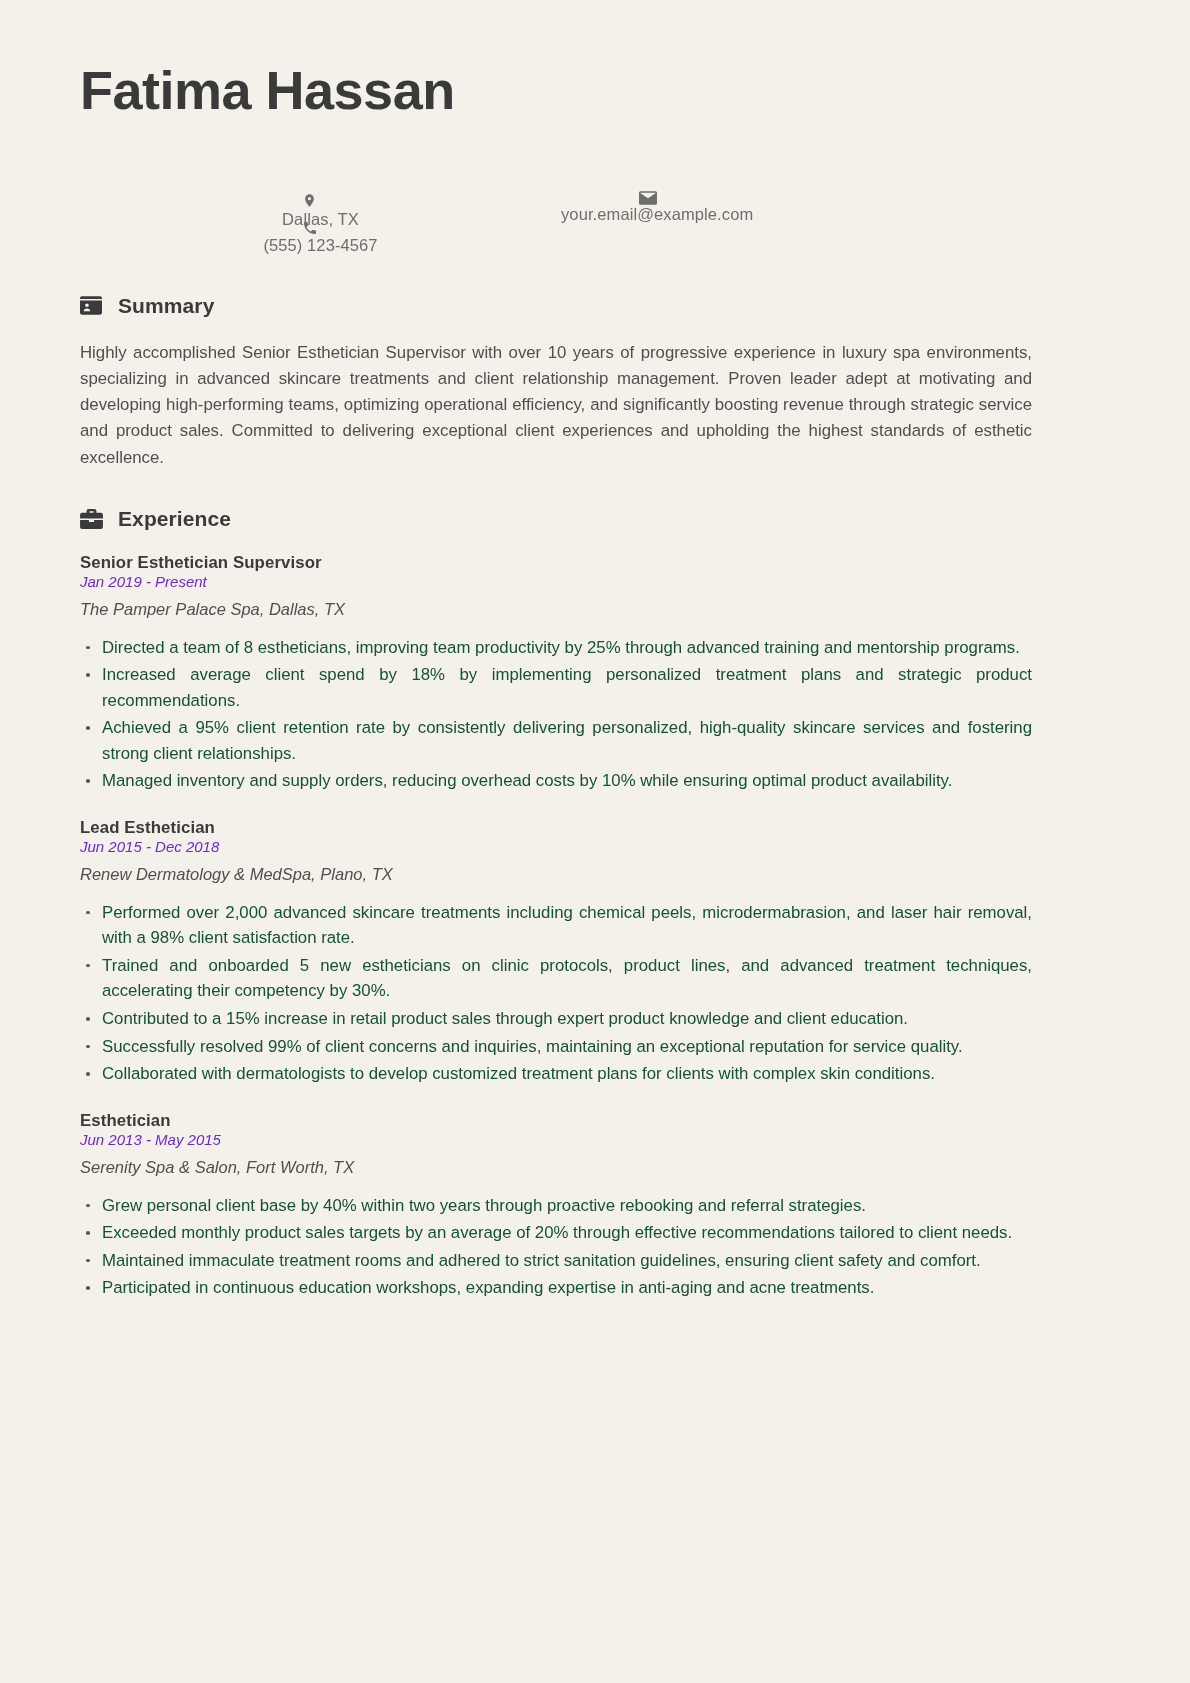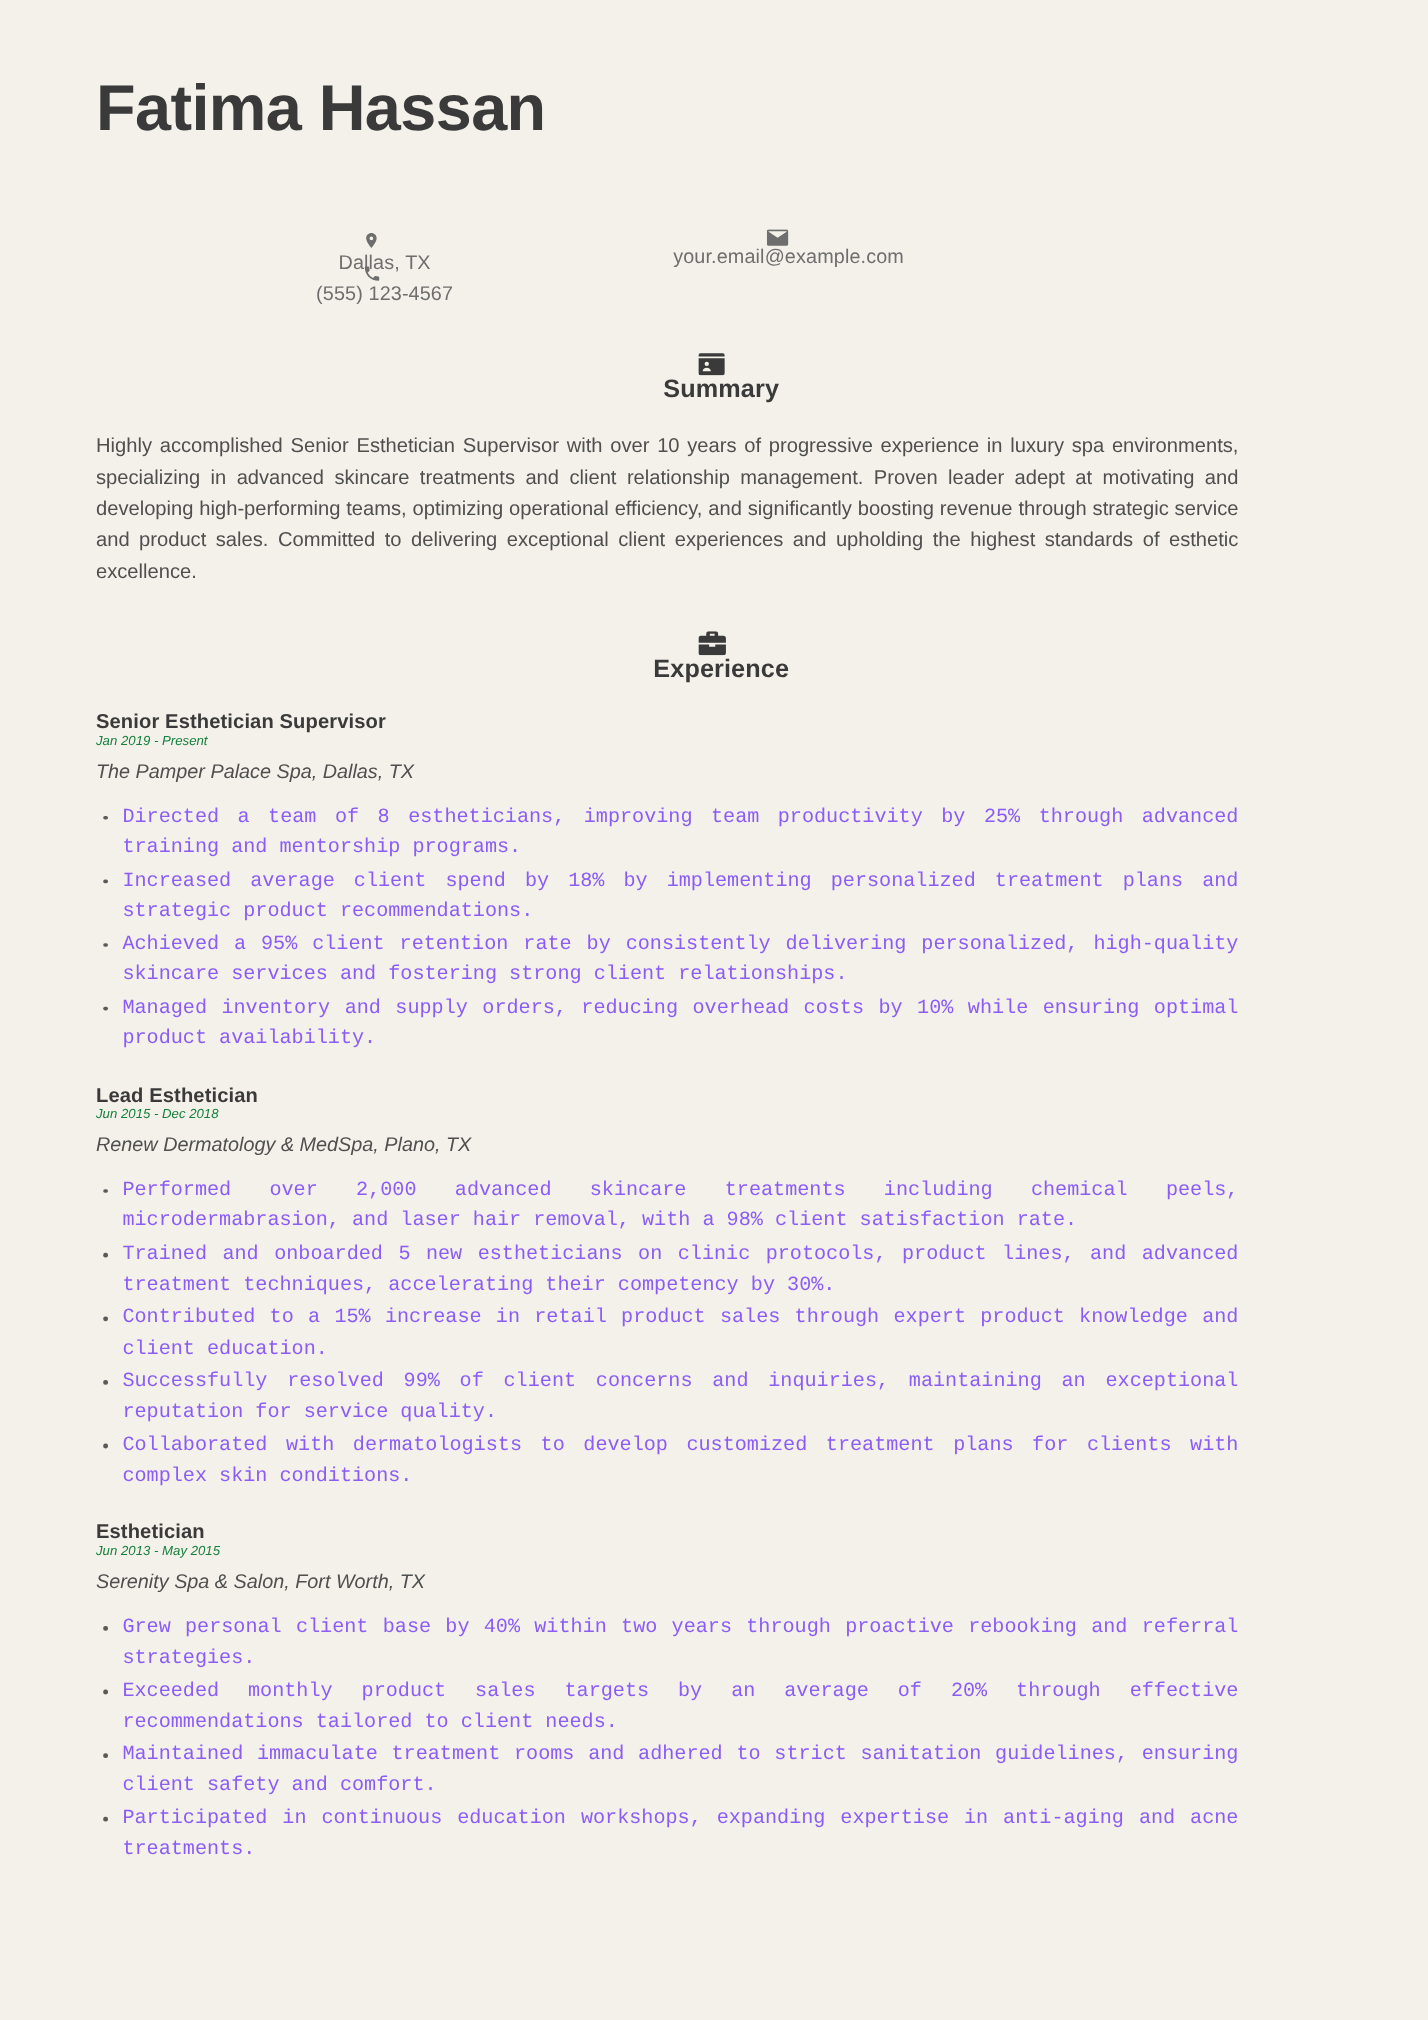--- a/index.html
+++ b/index.html
@@ -70,21 +70,20 @@
     letter-spacing: 0.1px;
   }
 
   
   .section { margin-bottom: 8px; }
 
   .section-head {
     display: flex;
     align-items: center;
     margin-bottom: 22px;
-    flex-direction: column;
   }
   .section-head .sec-icon {
     width: 26px;
     min-width: 26px;
     display: flex;
     align-items: center;
     color: #3a3a3a;
   }
   .section-head .sec-icon svg { display: block; }
   .section-title {
@@ -117,49 +116,48 @@
     margin-bottom: 10px;
     flex-direction: column;
   }
   .job-title {
     font-size: 16.8px;
     font-weight: 700;
     color: #3a3a3a;
     letter-spacing: 0.1px;
   }
   .job-dates {
-    font-size: 11px;
+    font-size: 15px;
     font-style: italic;
-    color: #15803d;
+    color: #6d28d9;
     white-space: nowrap;
   }
   .job-company {
     font-size: 16.5px;
     font-style: italic;
     color: #4f4f4f;
     margin-bottom: 16px;
   }
 
   .bullets {
     list-style: none;
     margin: 0 0 24px 0;
     padding: 0;
   }
   .bullets li {
     position: relative;
     font-size: 16.8px;
     line-height: 1.52;
-    color: #8b5cf6;
+    color: #14532d;
     padding-left: 22px;
     margin-bottom: 2px;
     text-align: justify;
     text-justify: inter-word;
     hyphens: auto;
     max-width: 952px;
-    font-family: Liberation Mono, monospace;
   }
   .bullets li::before {
     content: "";
     position: absolute;
     left: 6px;
     top: 11px;
     width: 3.5px;
     height: 3.5px;
     border-radius: 50%;
     background: #5a5a5a;

